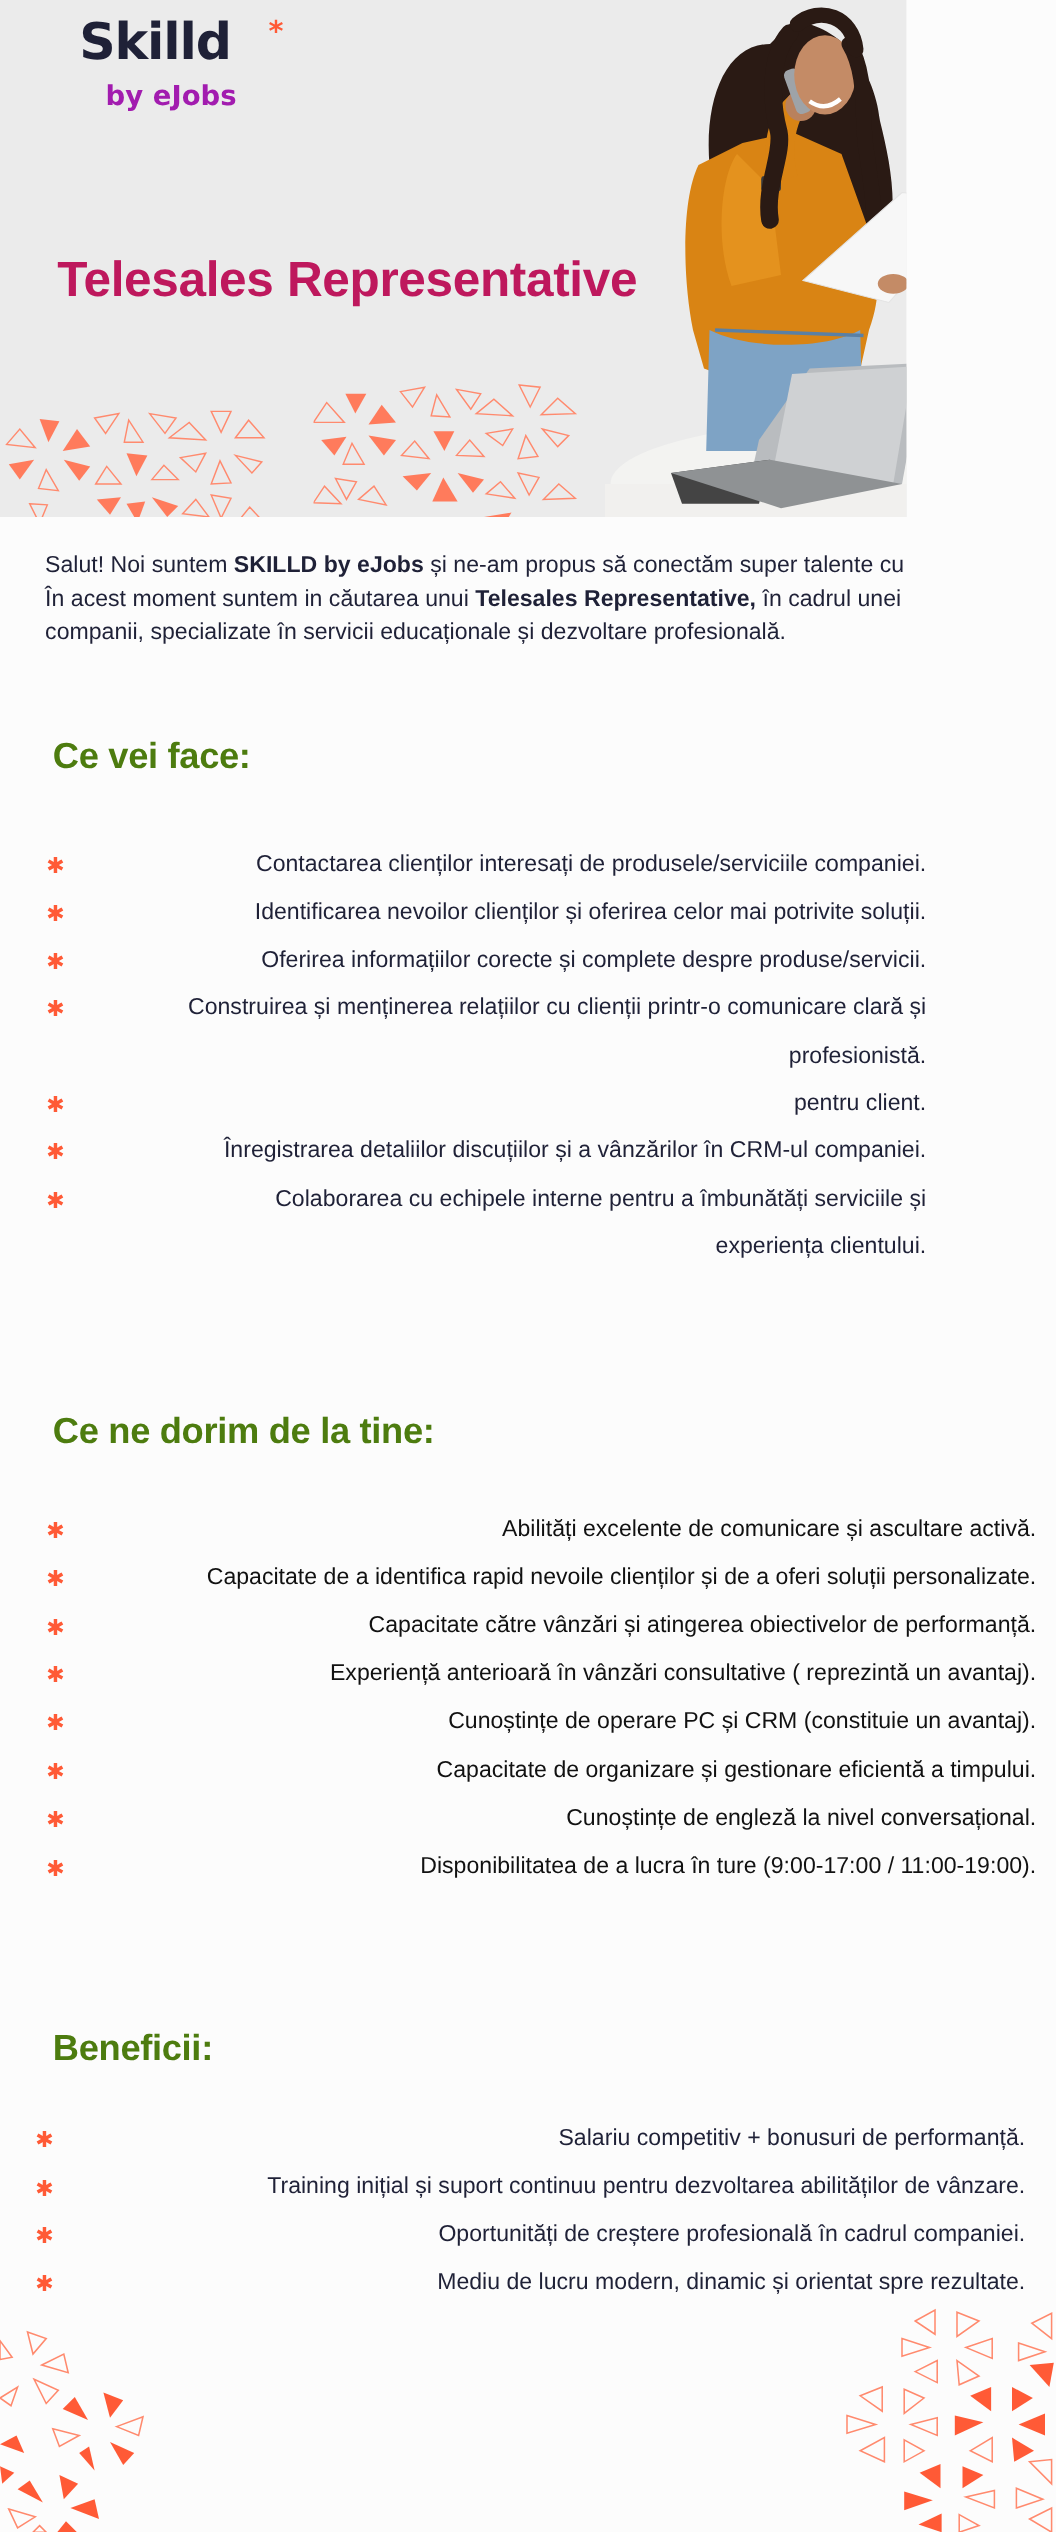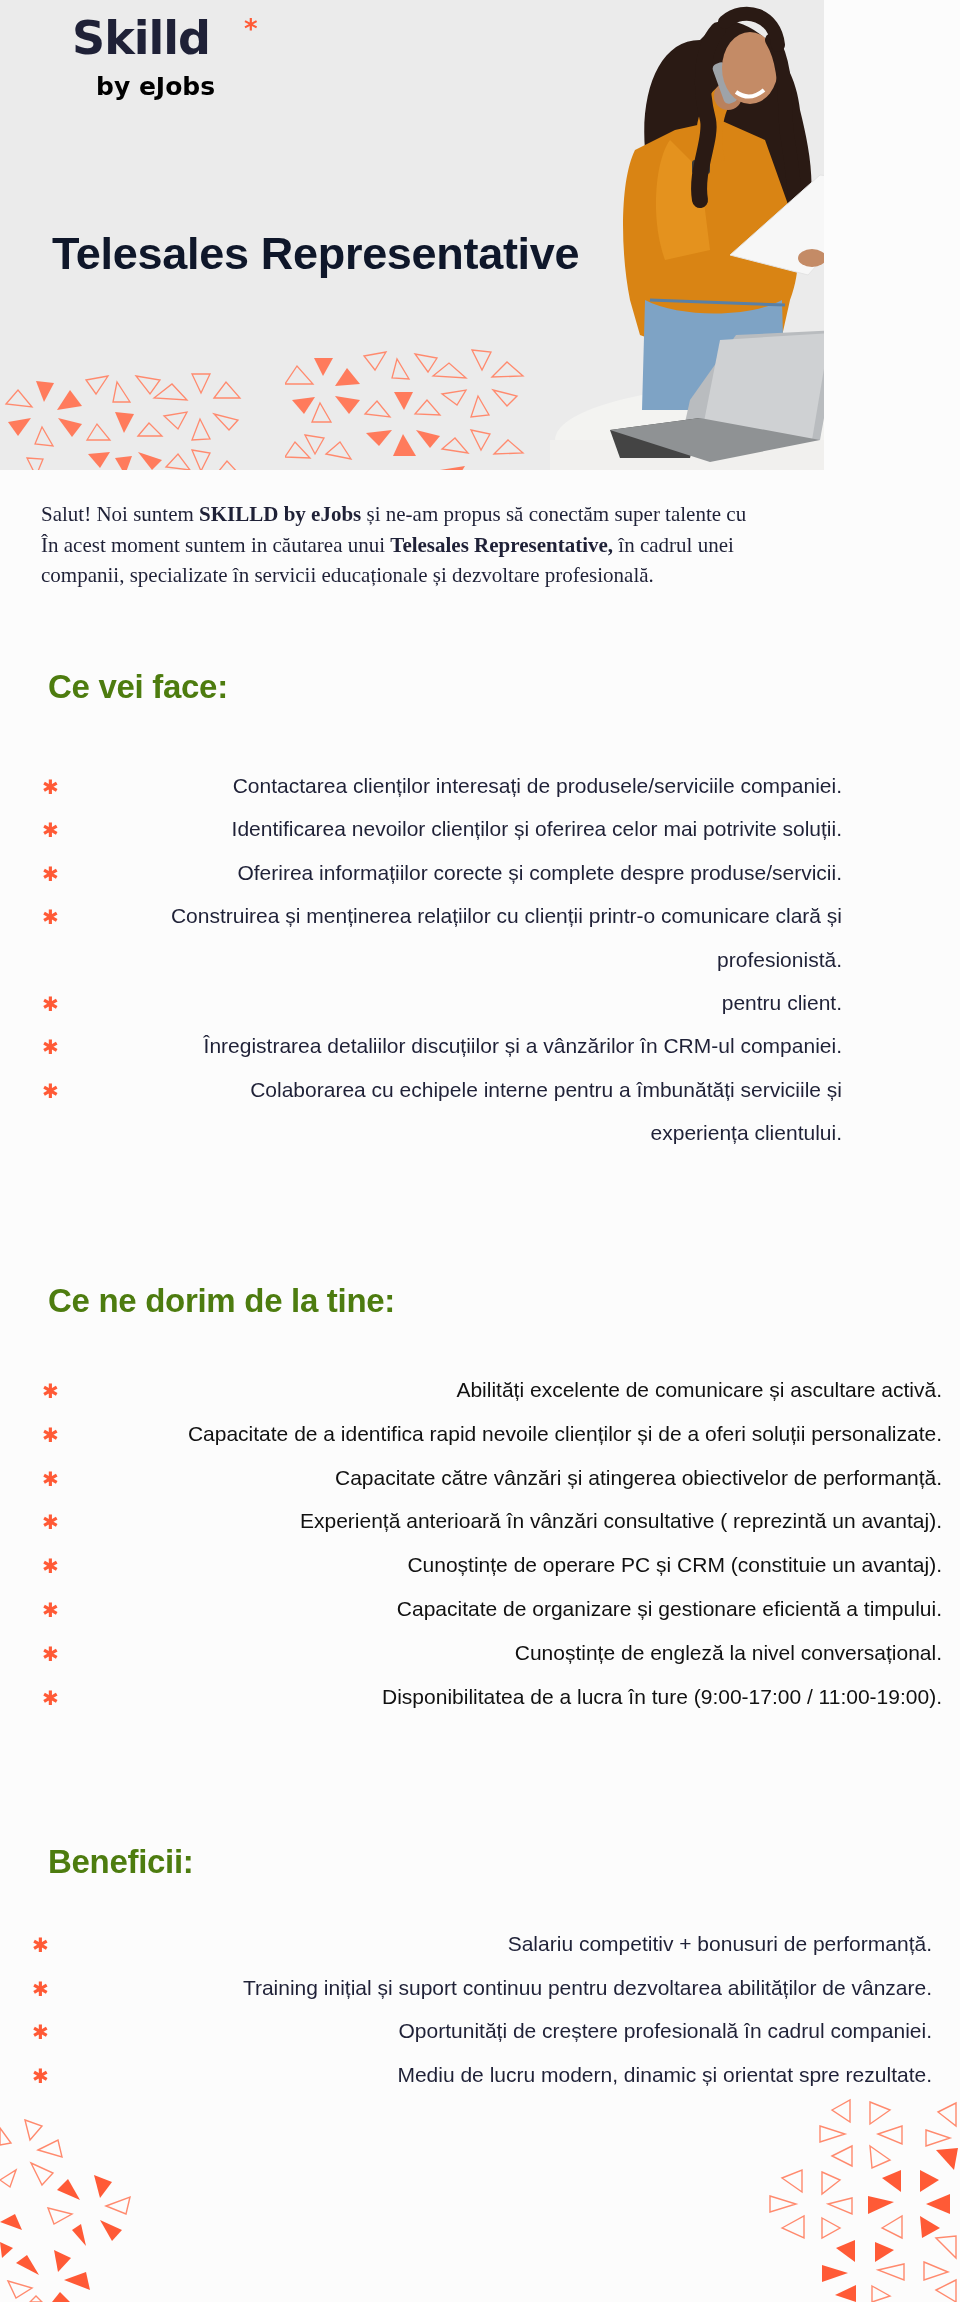--- a/index.html
+++ b/index.html
@@ -22,32 +22,32 @@
     font-size: 46px; letter-spacing: -1px; color: #1f2137; line-height: 56px;
     display: inline-block;
   }
   .logo-star {
     position: absolute; left: 172px; top: 4px; color: #ff5a36;
     font-family: "DejaVu Sans", sans-serif; font-weight: bold; font-size: 26px;
   }
   .logo-sub {
     position: absolute; left: 24px; top: 62px;
     font-family: "DejaVu Sans", sans-serif; font-weight: bold;
-    font-size: 25px; color: #000000; white-space: nowrap;
+    font-size: 25px; color: #a21caf; white-space: nowrap;
   }
   .job-title {
     position: absolute; left: 52px; top: 228px;
     font-family: "Liberation Sans", sans-serif; font-weight: bold;
-    font-size: 45px; color: #0f172a; letter-spacing: -0.3px; white-space: nowrap;
+    font-size: 45px; color: #be185d; letter-spacing: -0.3px; white-space: nowrap;
   }
   .hero-photo { position: absolute; left: 550px; top: 0; width: 410px; height: 470px; }
   .tri-field { position: absolute; }
   .intro {
     position: absolute; left: 41px; top: 499px; width: 880px;
-    font-size: 21px; line-height: 30.5px; color: #1f2137; font-family: Liberation Serif, serif;
+    font-size: 21px; line-height: 30.5px; color: #1f2137;
   }
   .intro b { font-weight: bold; }
   .section-title {
     position: absolute; left: 48px;
     font-size: 33px; font-weight: bold; color: #4d7c0f; letter-spacing: -0.3px;
   }
   .bullets { position: absolute; list-style: none; }
   .bullets li {
     position: relative; font-size: 21px; color: #1f2137;
   }

